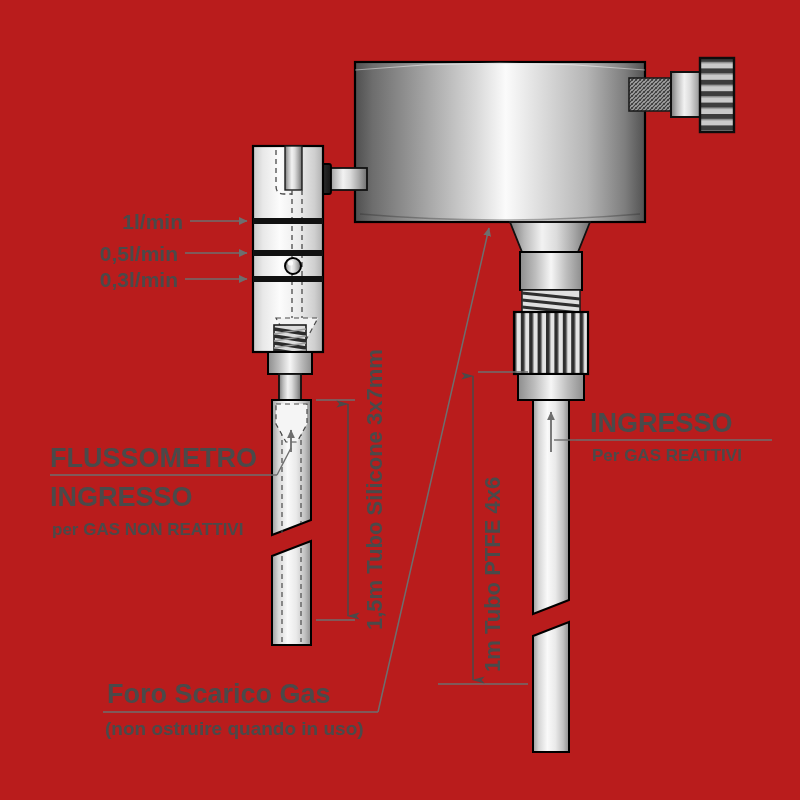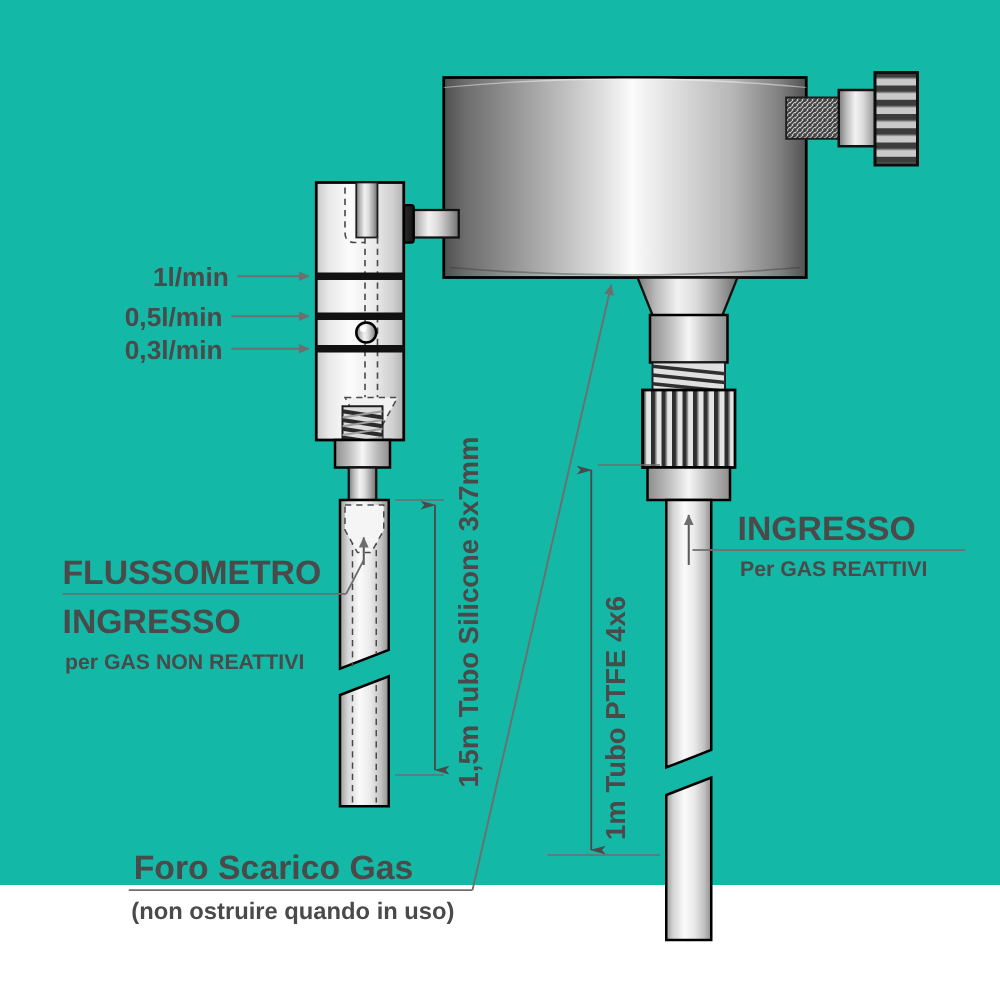--- a/index.html
+++ b/index.html
@@ -1,18 +1,18 @@
 <!DOCTYPE html>
 <html><head>
 <meta charset="utf-8">
 <style>
   html,body{margin:0;padding:0;background:#ffffff;}
   body{width:800px;height:800px;overflow:hidden;
        font-family:"Liberation Sans", sans-serif;}
-  #stage{position:relative;width:800px;height:708px;background:#14b8a6;}
+  #stage{position:relative;width:800px;height:800px;background:#b91c1c;}
   svg{display:block;}
   .lbl{fill:#4a4a4a;font-family:"Liberation Sans",sans-serif;}
   .lbl-bold{font-weight:bold;}
 </style>
 </head>
 <body>
 
 <div id="stage">
 <svg width="800" height="800" viewBox="0 0 800 800">
 

